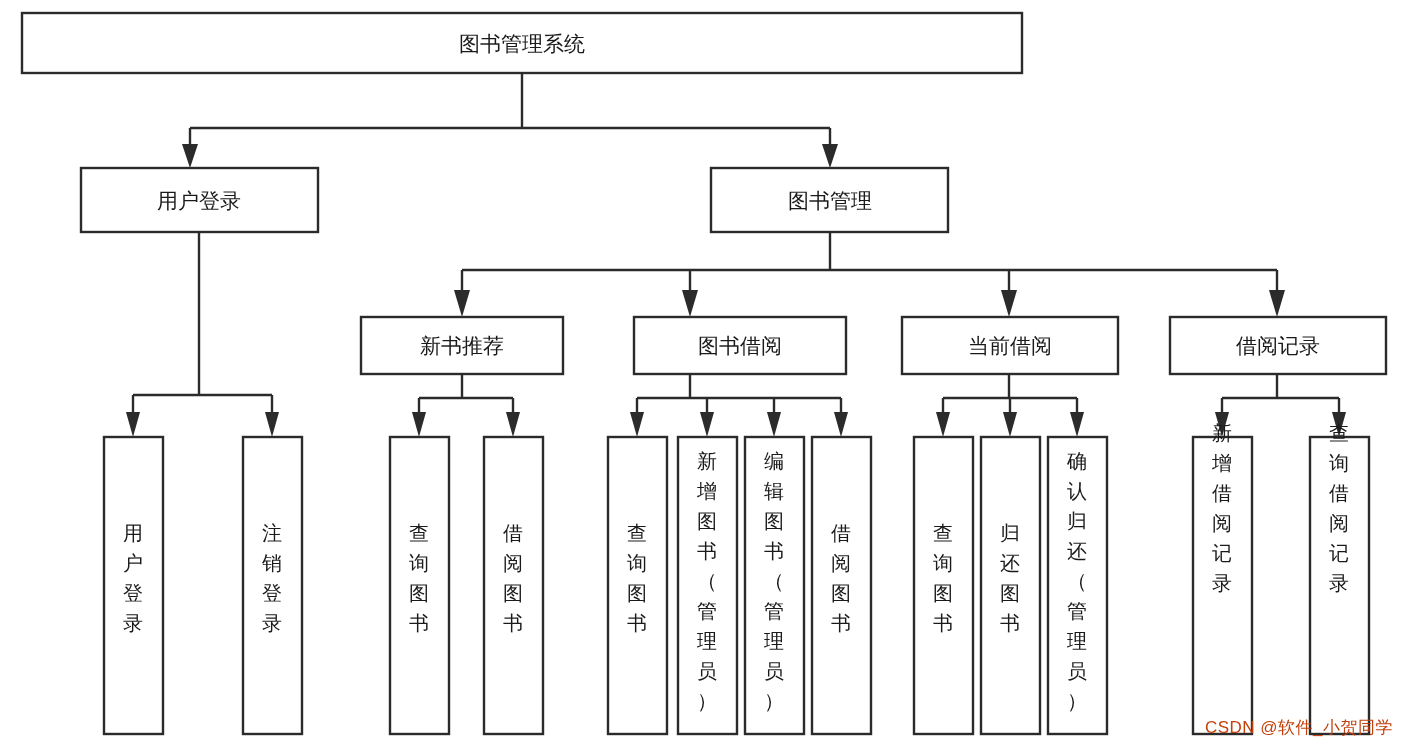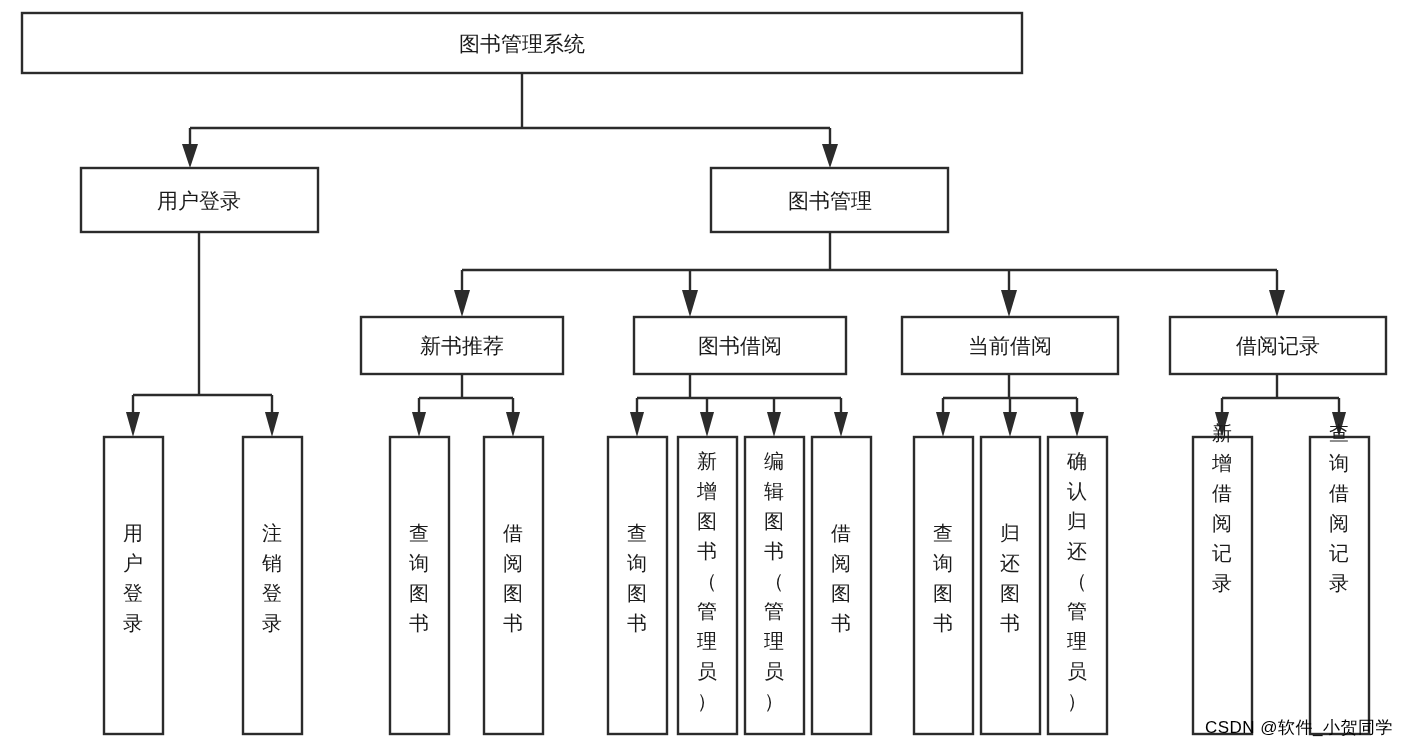--- a/index.html
+++ b/index.html
@@ -51,21 +51,21 @@
     font-size: 20px;
     fill: #1a1a1a;
     text-anchor: middle;
   }
   .watermark {
     position: absolute;
     right: 12px;
     bottom: 8px;
     font-family: "Liberation Sans", "DejaVu Sans", sans-serif;
     font-size: 17px;
-    color: #000000;
+    color: #c2410c;
     letter-spacing: 0.5px;
     white-space: nowrap;
     user-select: none;
   }
 </style>
 </head>
 <body>
 
 <div id="diagram-root">
   <svg class="diagram-canvas" viewBox="0 0 1405 747" xmlns="http://www.w3.org/2000/svg">

